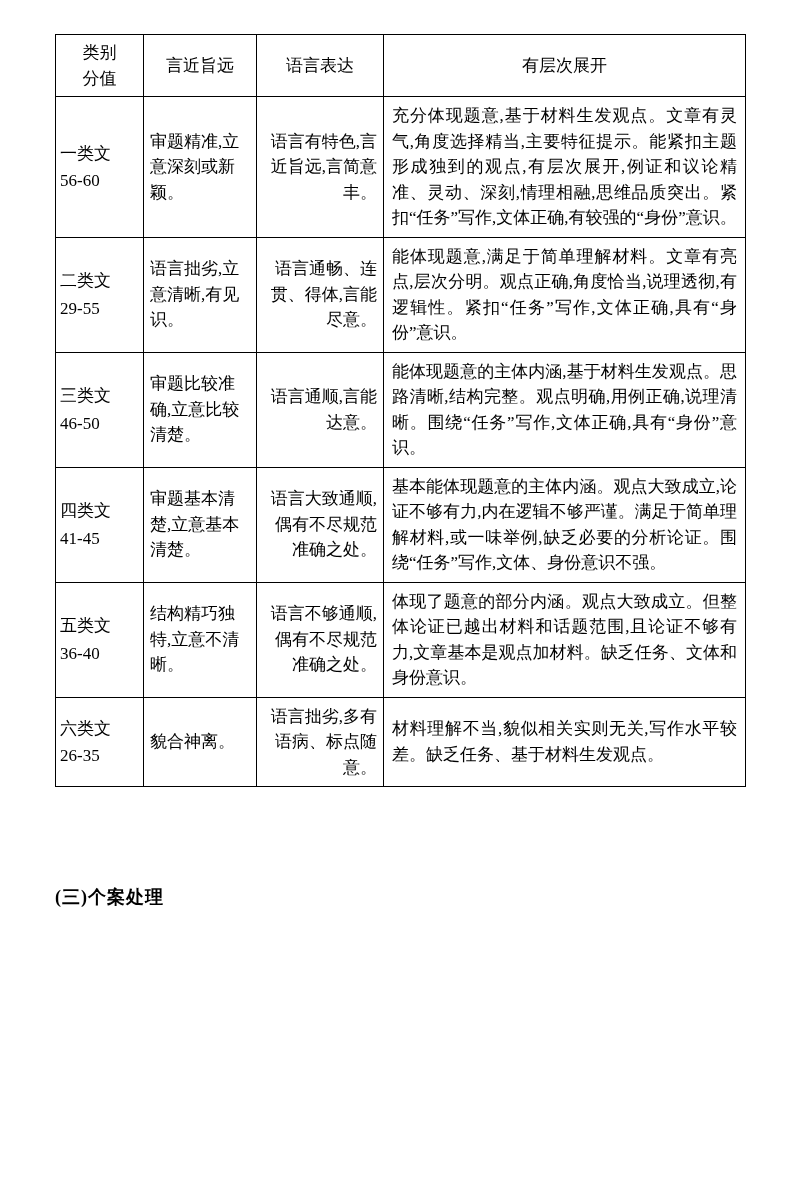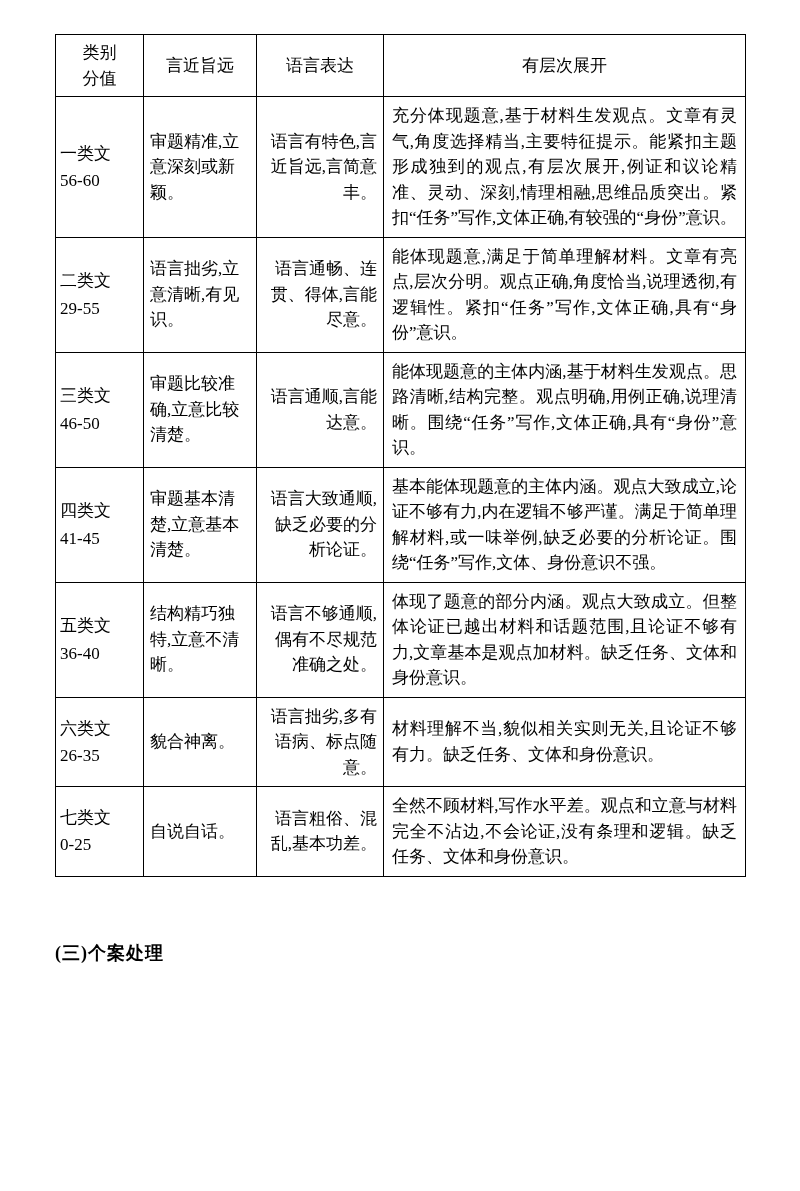--- a/index.html
+++ b/index.html
@@ -54,21 +54,21 @@
   }
   td.lang {
     text-align: right;
     padding: 6px 6px;
   }
   td.features {
     text-align: justify;
     padding: 6px 8px;
   }
   .section-heading {
-    margin-top: 64px;
+    margin-top: 98px;
     font-size: 18px;
     font-weight: bold;
     letter-spacing: 1px;
   }
 </style>
 </head>
 <body>
 
 <div class="doc">
 
@@ -117,48 +117,39 @@
         <td class="intent">审题比较准确,立意比较清楚。</td>
         <td class="lang">语言通顺,言能达意。</td>
         <td class="features">能体现题意的主体内涵,基于材料生发观点。思路清晰,结构完整。观点明确,用例正确,说理清晰。围绕“任务”写作,文体正确,具有“身份”意识。</td>
       </tr>
       <tr>
         <td class="cat">
           <div>四类文</div>
           <div>41-45</div>
         </td>
         <td class="intent">审题基本清楚,立意基本清楚。</td>
-        <td class="lang">语言大致通顺,缺乏必要的分析论证。</td>
+        <td class="lang">语言大致通顺,偶有不尽规范准确之处。</td>
         <td class="features">基本能体现题意的主体内涵。观点大致成立,论证不够有力,内在逻辑不够严谨。满足于简单理解材料,或一味举例,缺乏必要的分析论证。围绕“任务”写作,文体、身份意识不强。</td>
       </tr>
       <tr>
         <td class="cat">
           <div>五类文</div>
           <div>36-40</div>
         </td>
         <td class="intent">结构精巧独特,立意不清晰。</td>
         <td class="lang">语言不够通顺,偶有不尽规范准确之处。</td>
         <td class="features">体现了题意的部分内涵。观点大致成立。但整体论证已越出材料和话题范围,且论证不够有力,文章基本是观点加材料。缺乏任务、文体和身份意识。</td>
       </tr>
       <tr>
         <td class="cat">
           <div>六类文</div>
           <div>26-35</div>
         </td>
         <td class="intent">貌合神离。</td>
         <td class="lang">语言拙劣,多有语病、标点随意。</td>
-        <td class="features">材料理解不当,貌似相关实则无关,且论证不够有力。缺乏任务、文体和身份意识。</td>
-      </tr>
-      <tr>
-        <td class="cat">
-          <div>七类文</div>
-          <div>0-25</div>
-        </td>
-        <td class="intent">自说自话。</td>
-        <td class="lang">语言粗俗、混乱,基本功差。</td>
-        <td class="features">全然不顾材料,写作水平差。观点和立意与材料完全不沾边,不会论证,没有条理和逻辑。缺乏任务、文体和身份意识。</td>
+        <td class="features">材料理解不当,貌似相关实则无关,写作水平较差。缺乏任务、基于材料生发观点。</td>
       </tr>
     </tbody>
   </table>
 
   <div class="section-heading">(三)个案处理</div>
 
 </div>
 
 </body></html>

